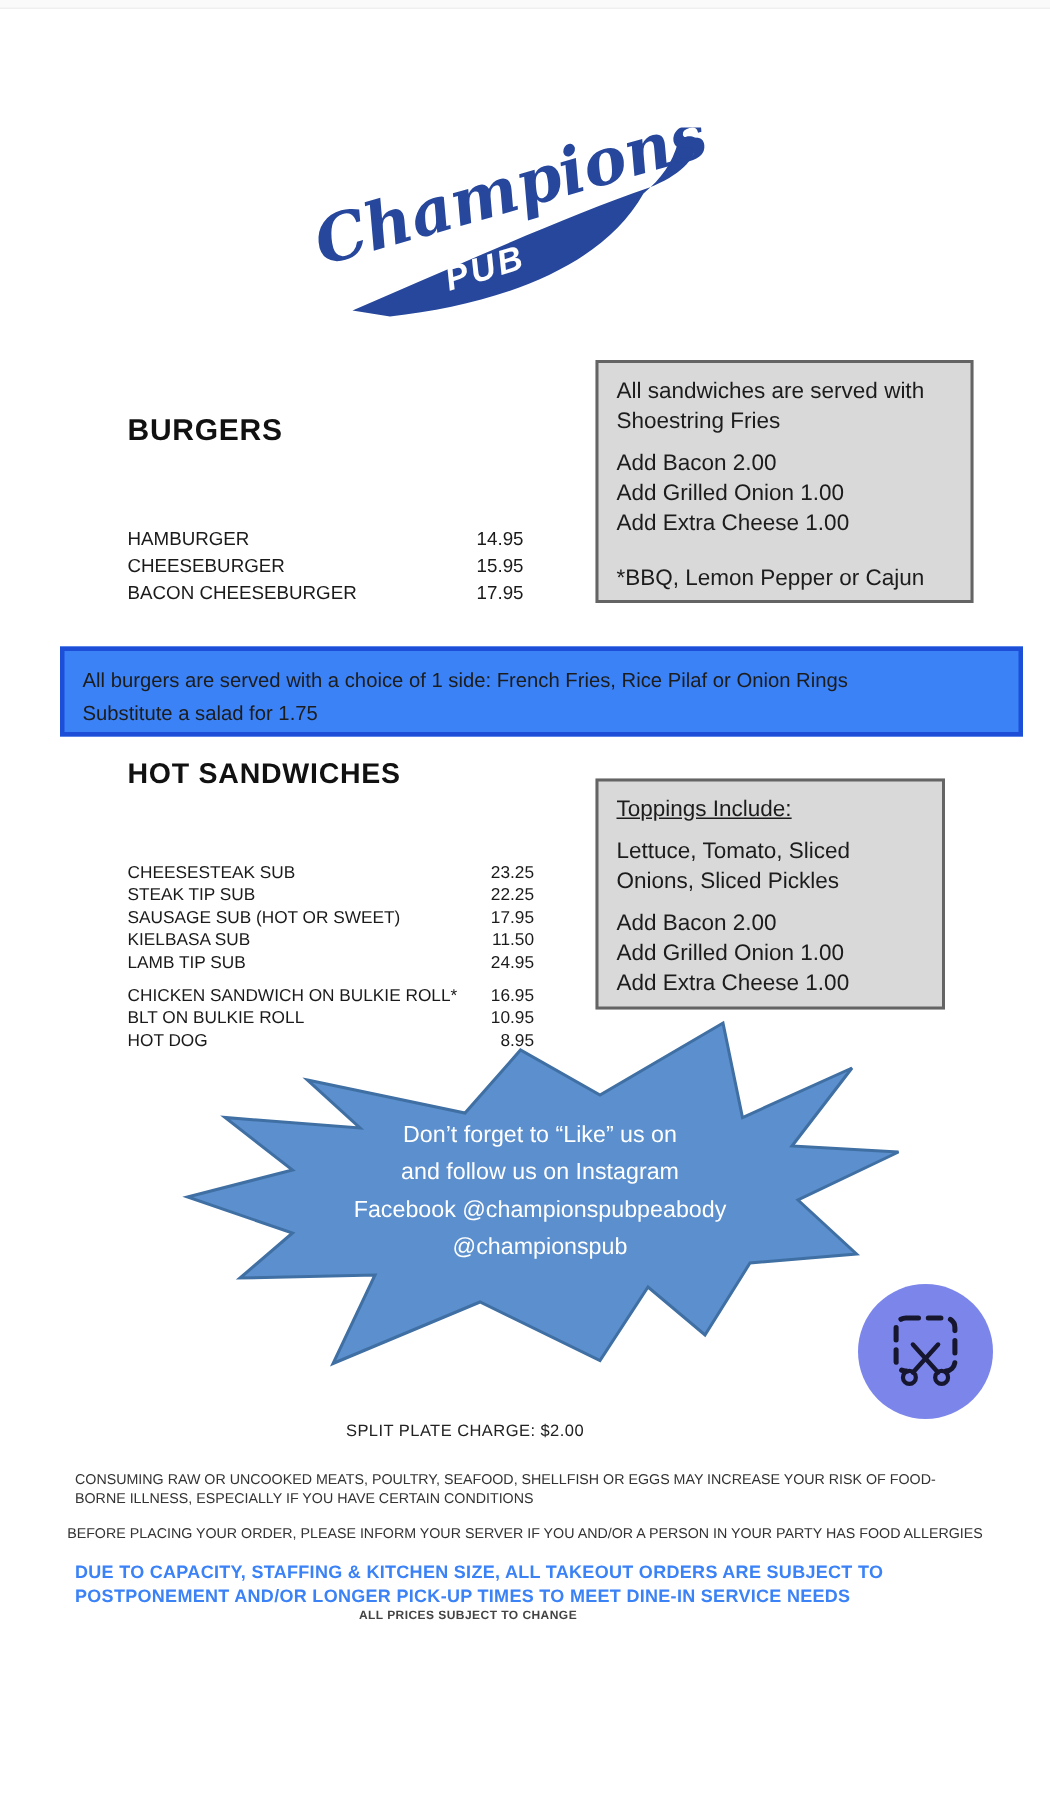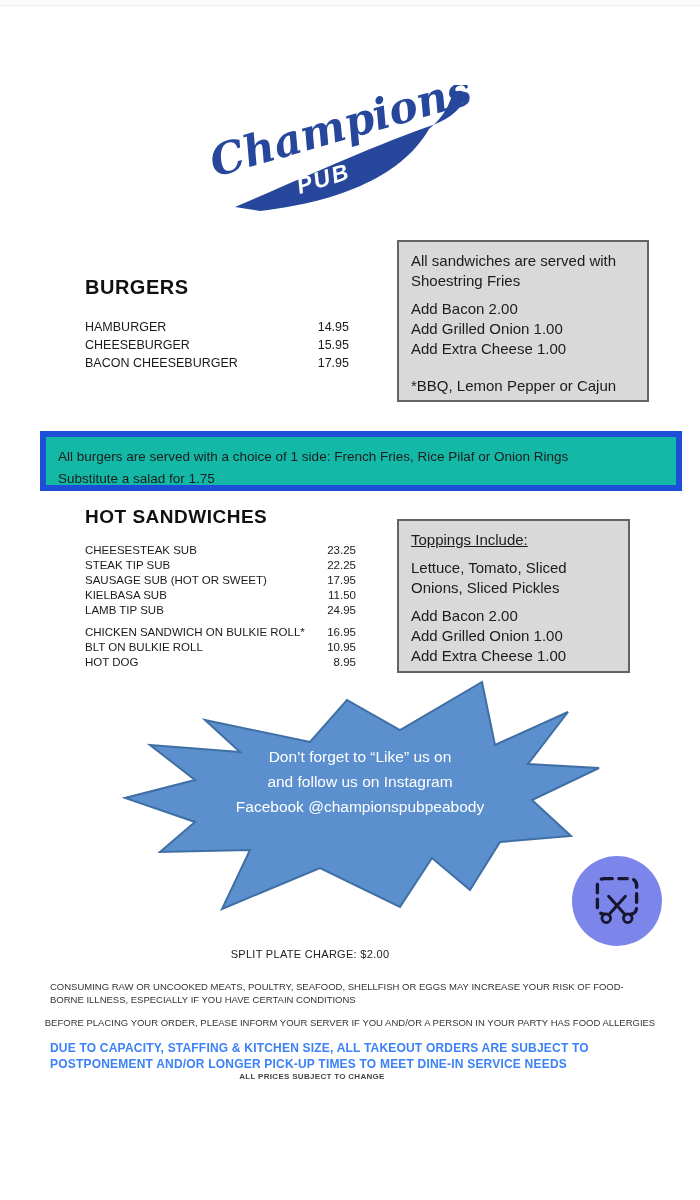--- a/index.html
+++ b/index.html
@@ -8,36 +8,36 @@
     font-family:"Liberation Sans",sans-serif;color:#1a1a1a;
   }
   .top-strip{position:absolute;left:0;top:0;width:700px;height:5px;background:#fafafa;border-bottom:1px solid #efefef;}
   
   .logo{position:absolute;left:205px;top:85px;width:285px;height:140px;}
   
   .sec-title{position:absolute;font-weight:bold;font-size:20px;letter-spacing:.5px;color:#111;}
   .burgers-title{left:85px;top:276px;}
   .hot-title{left:85px;top:506px;font-size:19px;}
   
-  .menu-list{position:absolute;}
+  .menu-list{position:absolute;margin-top:32px;}
   .burgers-list{left:85px;top:318px;width:264px;font-size:12.5px;line-height:18px;}
   .hot-list{left:85px;top:543px;width:271px;font-size:11.5px;line-height:15px;}
   .mrow{display:flex;justify-content:space-between;white-space:nowrap;}
   .mrow .price{text-align:right;}
   .gap7{height:7px;}
   
   .gbox{position:absolute;background:#d9d9d9;border:2px solid #646464;box-sizing:border-box;
         font-size:15px;line-height:20px;color:#1c1c1c;padding:9px 12px;}
   .sandwich-box{left:397px;top:240px;width:252px;height:162px;}
   .toppings-box{left:397px;top:519px;width:233px;height:154px;}
   .gbox .blk{margin-bottom:8px;}
   .gbox .sp-top{margin-top:17px;}
   .u{text-decoration:underline;}
-  .banner{position:absolute;left:40px;top:431px;width:642px;height:60px;background:#14b8a6;
-          border:6px solid #1d4ed8;box-sizing:border-box;padding:9px 12px;font-size:13.5px;line-height:22px;color:#1c1c1c;}
+  .banner{position:absolute;left:40px;top:431px;width:642px;height:60px;background:#3b82f6;
+          border:3px solid #1d4ed8;box-sizing:border-box;padding:9px 12px;font-size:13.5px;line-height:22px;color:#1c1c1c;}
   
   .burst-svg{position:absolute;left:110px;top:665px;width:500px;height:260px;}
   .burst-text{position:absolute;left:185px;top:744px;width:350px;text-align:center;color:#ffffff;
               font-size:15.5px;line-height:25px;}
   
   .crop-btn{position:absolute;left:572px;top:856px;width:90px;height:90px;border-radius:50%;
             background:#7c86ea;display:flex;align-items:center;justify-content:center;cursor:pointer;}
   
   .split{position:absolute;left:0;top:948px;width:620px;text-align:center;font-size:11px;letter-spacing:.3px;color:#222;}
   .disc1{position:absolute;left:50px;top:980px;width:600px;font-size:9.5px;line-height:13px;color:#333;}
@@ -131,20 +131,21 @@
     <div>Add Extra Cheese 1.00</div>
   </div>
 
   <svg class="burst-svg" viewBox="0 0 500 260">
     <polygon points="95,55 200,77 237,35 290,65 372,17 385,80 458,47 418,99 489,103 422,135 461,171 390,177 360,225 322,193 290,242 210,203 112,244 140,185 50,187 85,157 15,133 85,115 40,80 130,87" fill="#5b8fcd" stroke="#3f6fa3" stroke-width="2" stroke-linejoin="miter"></polygon>
   </svg>
   <div class="burst-text">
     <div>Don’t forget to “Like” us on</div>
     <div>and follow us on Instagram</div>
     <div>Facebook @championspubpeabody</div>
+    <div>@championspub</div>
   </div>
 
   <div class="crop-btn">
     <svg width="56" height="58" viewBox="-30 -30 60 60">
       <rect x="-21" y="-24" width="42" height="38" rx="7" fill="none" stroke="#16162e" stroke-width="3.6" stroke-dasharray="9 7" stroke-linecap="round"></rect>
       <circle cx="0" cy="11" r="13" fill="#7c86ea"></circle>
       <line x1="-9" y1="-5" x2="9" y2="15" stroke="#16162e" stroke-width="3.2" stroke-linecap="round"></line>
       <line x1="9" y1="-5" x2="-9" y2="15" stroke="#16162e" stroke-width="3.2" stroke-linecap="round"></line>
       <circle cx="-11.5" cy="18.5" r="4.6" fill="none" stroke="#16162e" stroke-width="3"></circle>
       <circle cx="11.5" cy="18.5" r="4.6" fill="none" stroke="#16162e" stroke-width="3"></circle>

